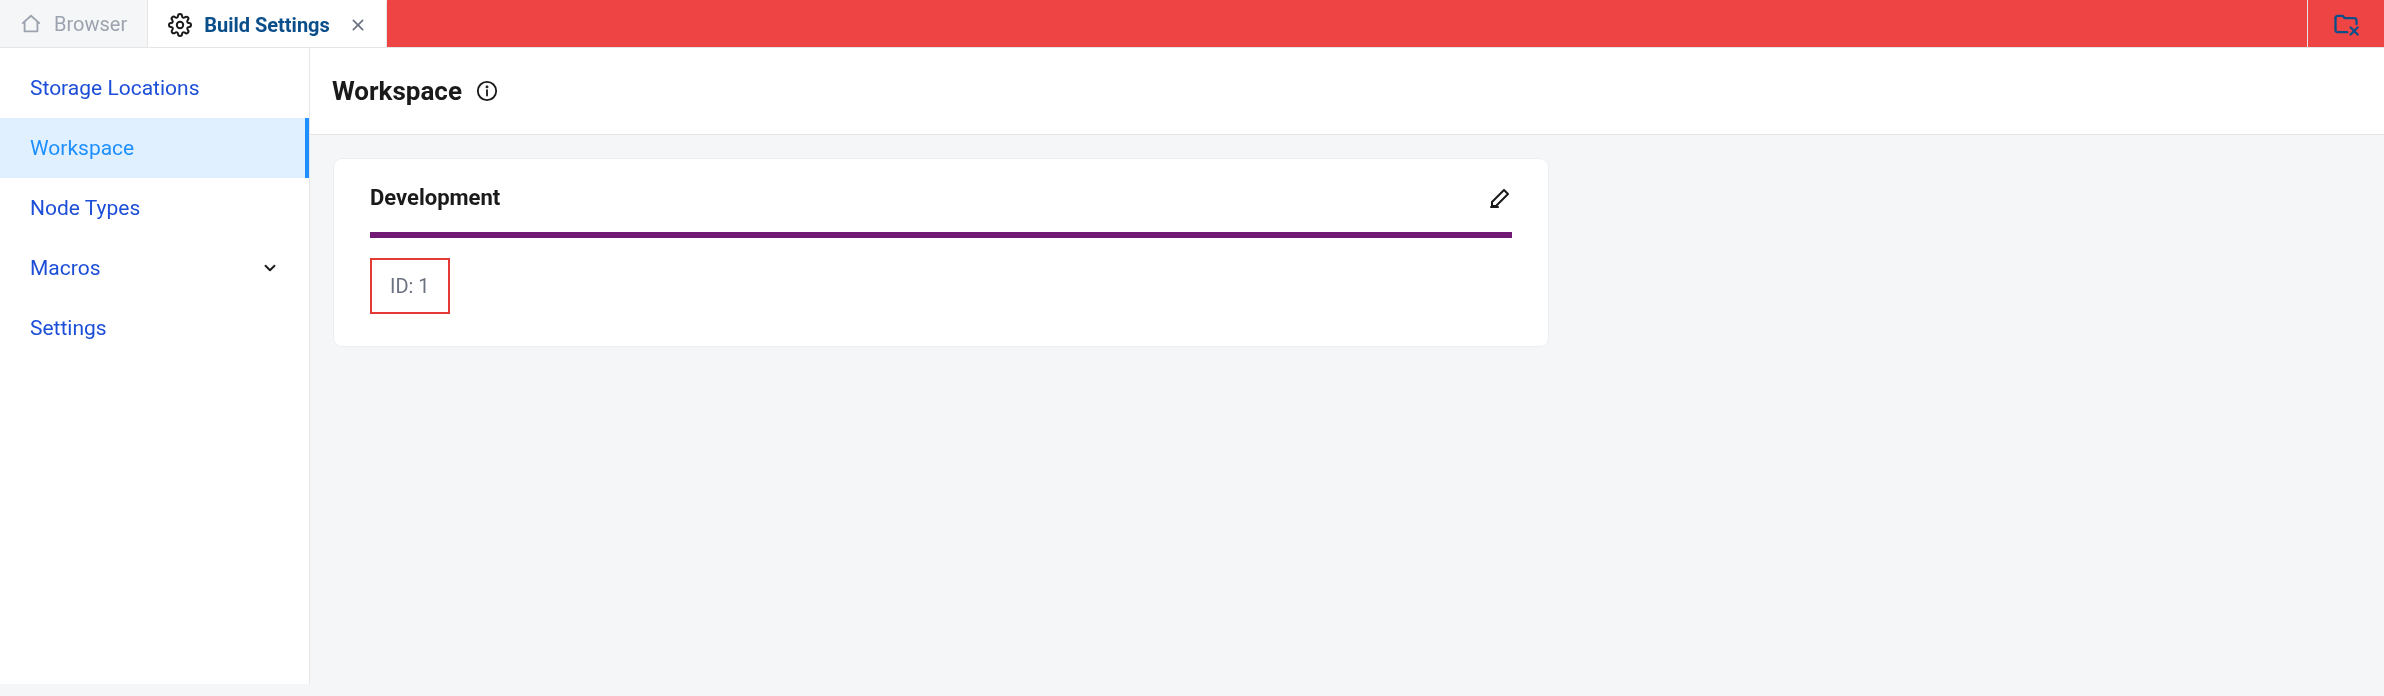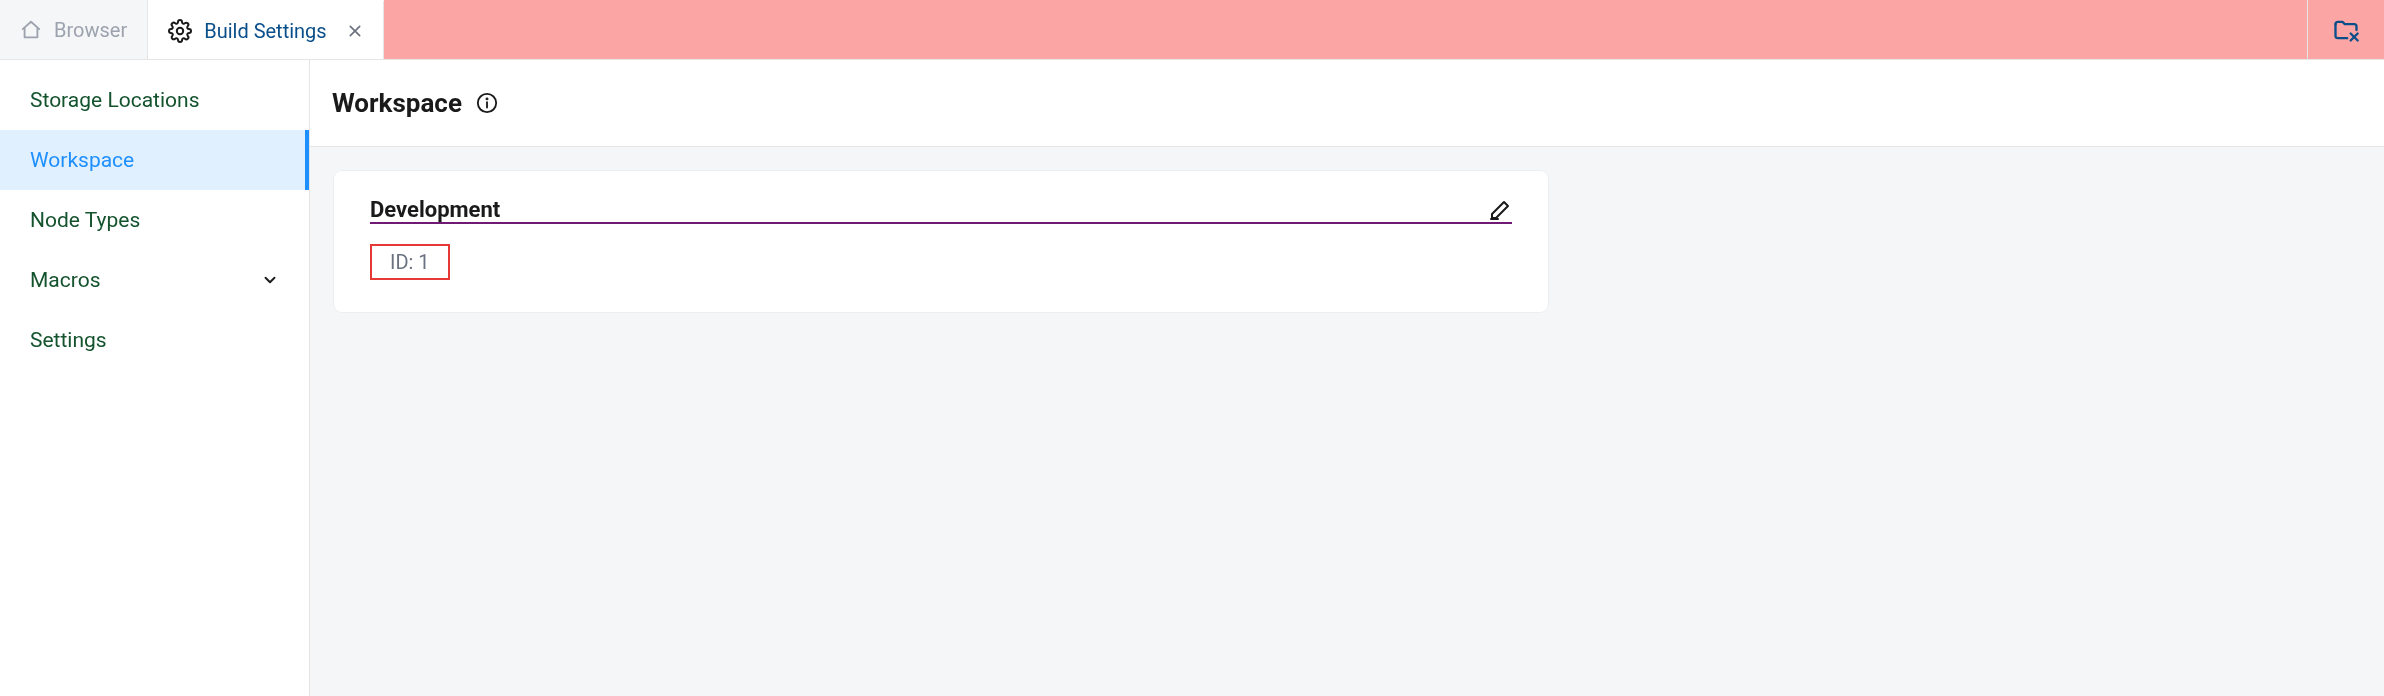--- a/index.html
+++ b/index.html
@@ -9,43 +9,43 @@
       color: #1a1a1a;
       width: 2384px;
       height: 696px;
       overflow: hidden;
     }
 
     
     .tabs-bar {
       display: flex;
       align-items: stretch;
-      height: 60px;
-      background: #fca5a5;
+      height: 48px;
+      background: #ef4444;
       border-bottom: 1px solid #e5e5e5;
       position: relative;
     }
     .tab {
       display: flex;
       align-items: center;
       padding: 0 20px;
       gap: 12px;
       height: 100%;
       cursor: pointer;
       font-size: 20px;
     }
     .tab.inactive {
       color: #9ca3af;
       background: #f5f6f8;
       border-right: 1px solid #e5e5e5;
     }
     .tab.active {
       background: #ffffff;
       color: #0b4f8a;
-      font-weight: 400;
+      font-weight: 700;
       border-top: 2px solid transparent;
       border-right: 1px solid #e5e5e5;
       justify-content: center;
     }
     .tab .icon {
       display: inline-flex;
       align-items: center;
       justify-content: center;
     }
     .tab .close {
@@ -74,21 +74,21 @@
       background: #ffffff;
       border-right: 1px solid #e5e5e5;
       padding-top: 10px;
     }
     .sidebar-item {
       display: flex;
       align-items: center;
       justify-content: space-between;
       padding: 18px 30px;
       font-size: 21px;
-      color: #14532d;
+      color: #1d4ed8;
       cursor: pointer;
     }
     .sidebar-item.selected {
       background: #e0f0ff;
       color: #1e8fff;
       border-right: 4px solid #1e8fff;
     }
 
     .content {
       flex: 1;
@@ -118,36 +118,37 @@
       background: #ffffff;
       border-radius: 8px;
       box-shadow: 0 0 0 1px rgba(0,0,0,0.03);
       padding: 26px 36px 32px 36px;
       max-width: 1214px;
     }
     .card-head {
       display: flex;
       align-items: center;
       justify-content: space-between;
-      border-bottom: 2px solid #701a75;
+      padding-bottom: 22px;
+      border-bottom: 6px solid #701a75;
     }
     .card-title {
       font-size: 22px;
       font-weight: 700;
     }
     .edit-btn {
       display: inline-flex;
       align-items: center;
       cursor: pointer;
     }
     .id-box {
       margin-top: 20px;
       border: 2px solid #e53935;
       display: inline-block;
-      padding: 4px 18px;
+      padding: 14px 18px;
       color: #6b7280;
       font-size: 20px;
     }
 
     svg { display: block; }
   </style>
 </head>
 <body>
 
 <div class="tabs-bar">

